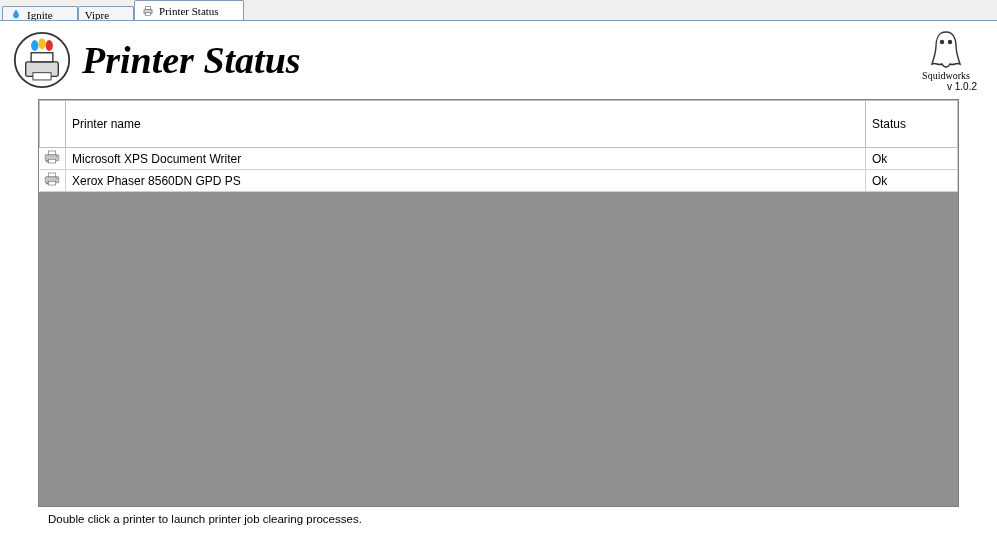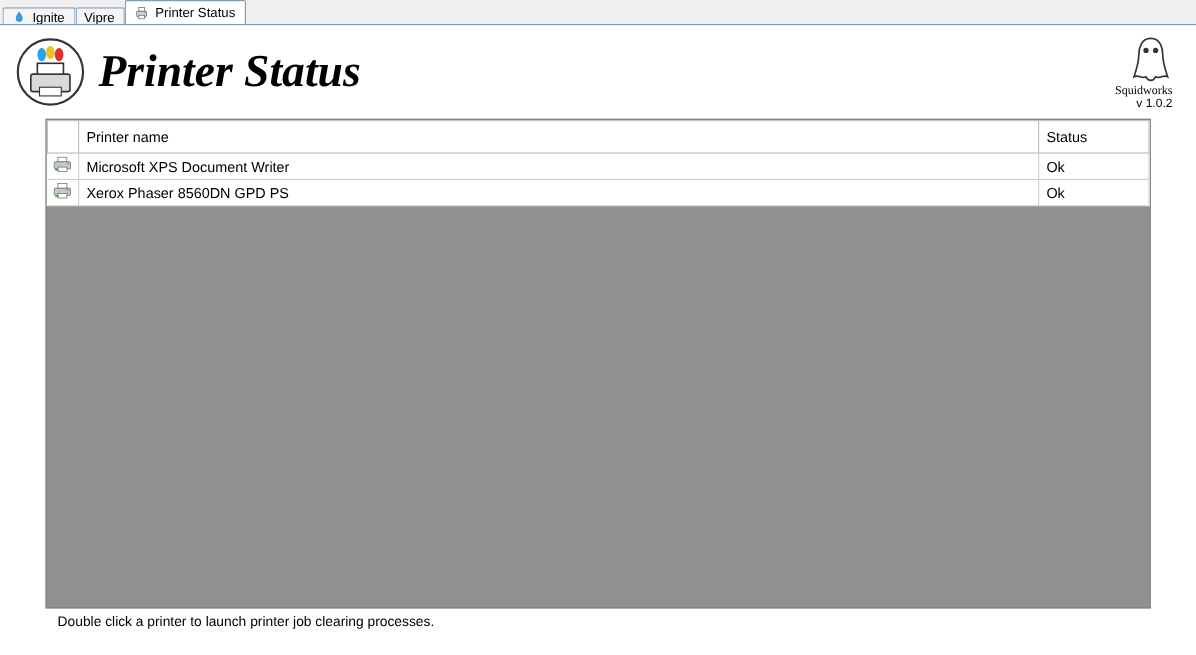--- a/index.html
+++ b/index.html
@@ -21,32 +21,33 @@
       display: flex;
       align-items: flex-end;
       height: 20px;
       background: #f0f0f0;
       padding-left: 2px;
     }
     .tab {
       display: flex;
       align-items: center;
       gap: 4px;
-      padding: 2px 8px 2px 6px;
+      padding: 2px 24px 2px 6px;
       border: 1px solid #7f9db9;
       border-bottom: none;
       background: #ffffff;
       font-size: 11px;
       color: #000;
       margin-right: 0;
       height: 18px;
       border-top-left-radius: 2px;
       border-top-right-radius: 2px;
       position: relative;
       top: 1px;
+      font-family: Liberation Serif, serif;
     }
     .tab.inactive {
       background: #f5f5f5;
       height: 16px;
       top: 2px;
     }
     .tab.active {
       background: #ffffff;
       z-index: 2;
       height: 20px;
@@ -90,21 +91,21 @@
       color: #000;
       margin-left: 10px;
       font-style: italic;
     }
     .header-spacer {
       flex: 1;
     }
     .brand {
       display: flex;
       flex-direction: column;
-      align-items: flex-end;
+      align-items: center;
       padding-right: 4px;
     }
     .brand-logo {
       width: 36px;
       height: 42px;
     }
     .brand-name {
       font-family: "Comic Sans MS", cursive;
       font-size: 10px;
       color: #000;
@@ -128,21 +129,21 @@
       border-collapse: collapse;
       background: #ffffff;
       table-layout: fixed;
     }
     table.grid th {
       text-align: left;
       font-weight: normal;
       font-size: 12px;
       background: #ffffff;
       border: 1px solid #c0c0c0;
-      padding: 6px 6px;
+      padding: 16px 6px;
       height: 20px;
     }
     table.grid td {
       font-size: 12px;
       padding: 2px 6px;
       border-bottom: 1px solid #d0d0d0;
       border-right: 1px solid #d0d0d0;
       height: 22px;
       background: #ffffff;
     }

